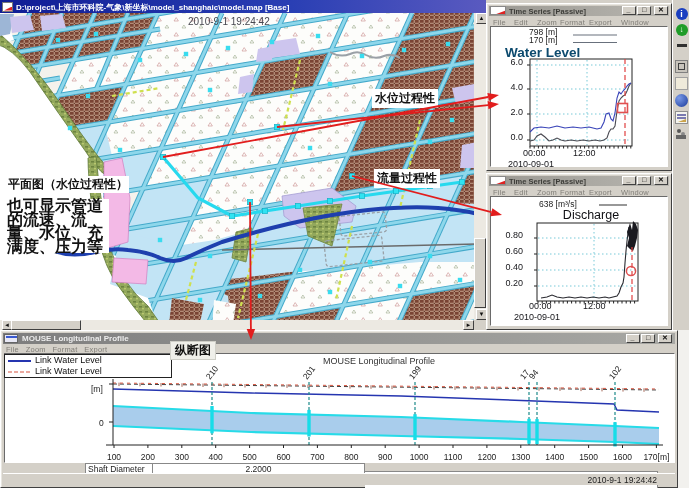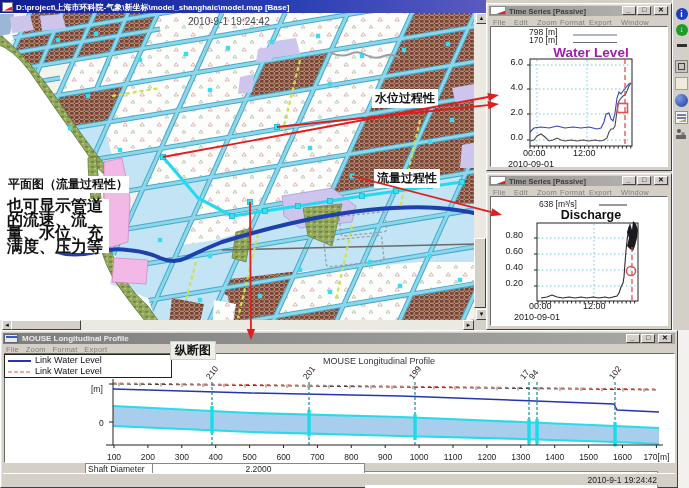--- a/index.html
+++ b/index.html
@@ -278,21 +278,21 @@
 
  <div style="position:absolute;left:0;top:320px;width:474px;height:10px;background:#ece9e2">
   <div class="tbtn" style="position:absolute;left:0;top:0;width:11px;height:10px;font-size:6px;line-height:8px">◄</div>
   <div style="position:absolute;left:11px;top:0;width:70px;height:10px;background:#d4d0c8;border:1px solid #404040;border-top-color:#fff;border-left-color:#fff"></div>
   <div class="tbtn" style="position:absolute;right:0;top:0;width:11px;height:10px;font-size:6px;line-height:8px">►</div>
  </div>
 
  <div style="position:absolute;left:474px;top:320px;width:12px;height:10px;background:#d4d0c8"></div>
 </div>
 
-<div style="position:absolute;left:7px;top:176px;font-size:12px;font-weight:bold;color:#111;background:#fff;padding:0 1px">平面图（流量过程性）</div>
+<div style="position:absolute;left:7px;top:176px;font-size:12px;font-weight:bold;color:#111;background:#fff;padding:0 1px">平面图（水位过程性）</div>
 
 <div style="position:absolute;left:7px;top:199px;width:102px;font-size:16px;font-weight:bold;color:#111;line-height:13.5px;background:#fff">也可显示管道的流速、流量、水位、充满度、压力等</div>
 
 <div style="position:absolute;left:372px;top:89px;font-size:12px;font-weight:bold;color:#111;background:#fff;padding:1px 3px">水位过程性</div>
 
 <div style="position:absolute;left:374px;top:169px;font-size:12px;font-weight:bold;color:#111;background:#fff;padding:1px 3px">流量过程性</div>
 
 <div style="position:absolute;left:672px;top:0;width:17px;height:330px;background:#d4d0c8;border-left:1px solid #fff">
 
  <div style="position:absolute;left:2.5px;top:8px;width:12px;height:12px;border-radius:50%;background:#1b3fc0;color:#fff;font-size:9px;font-weight:bold;text-align:center;line-height:12px">i</div>
@@ -348,21 +348,21 @@
       </div>
 
  <div class="sunk" style="position:absolute;left:3px;top:22px;right:3px;bottom:3px">
  </div>
 
  <div style="position:absolute;left:42px;top:25px;font-size:8.5px;color:#222;line-height:7.5px">798 [m]<br>170 [m]</div>
  <svg width="60" height="16" style="position:absolute;left:84px;top:27px">
         <line x1="2" y1="4" x2="46" y2="4" stroke="#68707c" stroke-width="1.1"></line>
         <line x1="2" y1="11.5" x2="46" y2="11.5" stroke="#68707c" stroke-width="1.1"></line>
       </svg>
- <div style="position:absolute;left:18px;width:172px;top:41px;text-align:center;font-size:13.5px;font-weight:bold;color:#a21caf">Water Level</div>
+ <div style="position:absolute;left:18px;width:172px;top:41px;text-align:left;font-size:13.5px;font-weight:bold;color:#0c4a6e">Water Level</div>
  <svg width="178" height="140" style="position:absolute;left:4px;top:22px">
         <rect x="39" y="33" width="102" height="87" fill="#fff" stroke="#222" stroke-width="1"></rect>
         <line x1="40" y1="39" x2="140" y2="39" stroke="#79c9d8" stroke-width="1" stroke-dasharray="1.5 2.5"></line>
         <line x1="40" y1="63" x2="140" y2="63" stroke="#79c9d8" stroke-width="1" stroke-dasharray="1.5 2.5"></line>
         <line x1="40" y1="88" x2="140" y2="88" stroke="#79c9d8" stroke-width="1" stroke-dasharray="1.5 2.5"></line>
         <line x1="40" y1="114" x2="140" y2="114" stroke="#79c9d8" stroke-width="1" stroke-dasharray="1.5 2.5"></line>
         <line x1="46" y1="34" x2="46" y2="119" stroke="#79c9d8" stroke-width="1" stroke-dasharray="1.5 2.5"></line>
         <line x1="96" y1="34" x2="96" y2="119" stroke="#79c9d8" stroke-width="1" stroke-dasharray="1.5 2.5"></line>
         <g stroke-width="1">
           <line x1="36" y1="39" x2="39" y2="39" stroke="#222"></line>
@@ -431,21 +431,21 @@
         <i style="position:absolute;left:128px;font-style:normal">Window</i>
       </div>
 
  <div class="sunk" style="position:absolute;left:3px;top:22px;right:3px;bottom:3px">
  </div>
 
  <div style="position:absolute;left:52px;top:25px;font-size:8.5px;color:#222">638 [m³/s]</div>
  <svg width="50" height="10" style="position:absolute;left:110px;top:26px">
         <line x1="2" y1="5" x2="30" y2="5" stroke="#444" stroke-width="1.1"></line>
       </svg>
- <div style="position:absolute;left:18px;width:172px;top:34px;text-align:center;font-size:12.5px;font-weight:bold;color:#101014">Discharge</div>
+ <div style="position:absolute;left:18px;width:172px;top:34px;text-align:center;font-size:12.5px;font-weight:normal;color:#101014">Discharge</div>
  <svg width="178" height="132" style="position:absolute;left:4px;top:22px">
         <rect x="46" y="27" width="101" height="78" fill="#fff" stroke="#222" stroke-width="1"></rect>
         <line x1="47" y1="42" x2="146" y2="42" stroke="#79c9d8" stroke-width="1" stroke-dasharray="1.5 2.5"></line>
         <line x1="47" y1="58" x2="146" y2="58" stroke="#79c9d8" stroke-width="1" stroke-dasharray="1.5 2.5"></line>
         <line x1="47" y1="74" x2="146" y2="74" stroke="#79c9d8" stroke-width="1" stroke-dasharray="1.5 2.5"></line>
         <line x1="47" y1="90" x2="146" y2="90" stroke="#79c9d8" stroke-width="1" stroke-dasharray="1.5 2.5"></line>
         <line x1="103" y1="28" x2="103" y2="104" stroke="#79c9d8" stroke-width="1" stroke-dasharray="1.5 2.5"></line>
         <g stroke-width="1">
           <line x1="43" y1="42" x2="46" y2="42" stroke="#222"></line>
           <line x1="43" y1="58" x2="46" y2="58" stroke="#222"></line>

